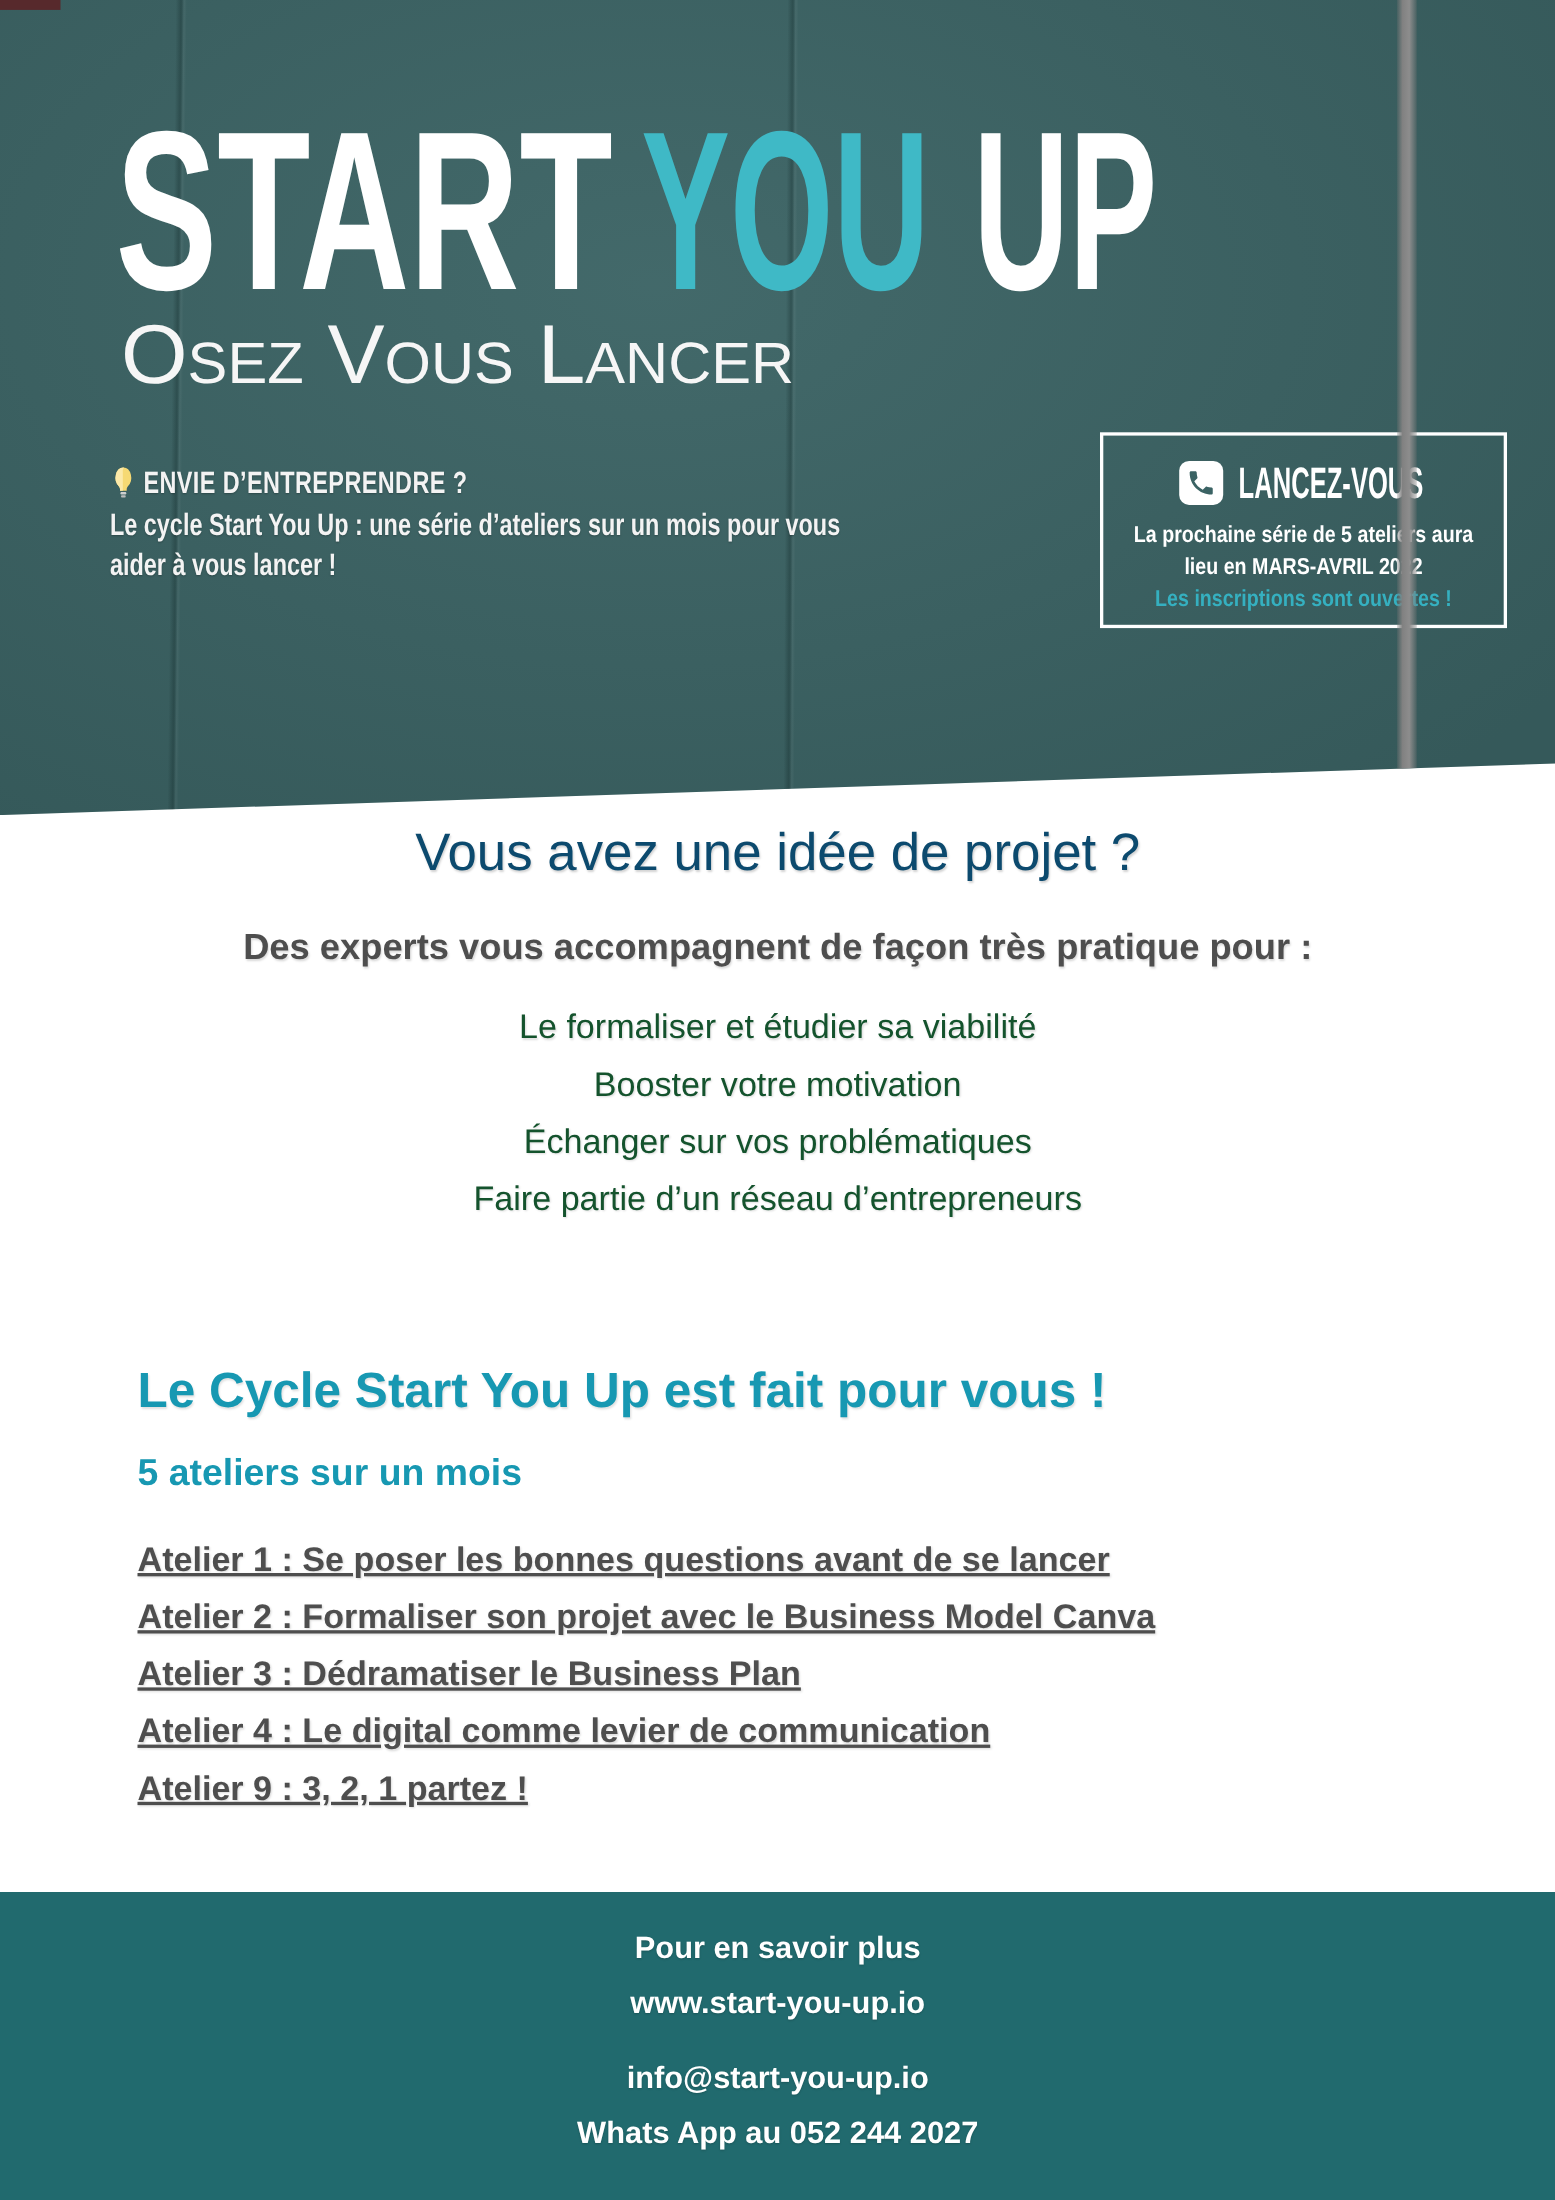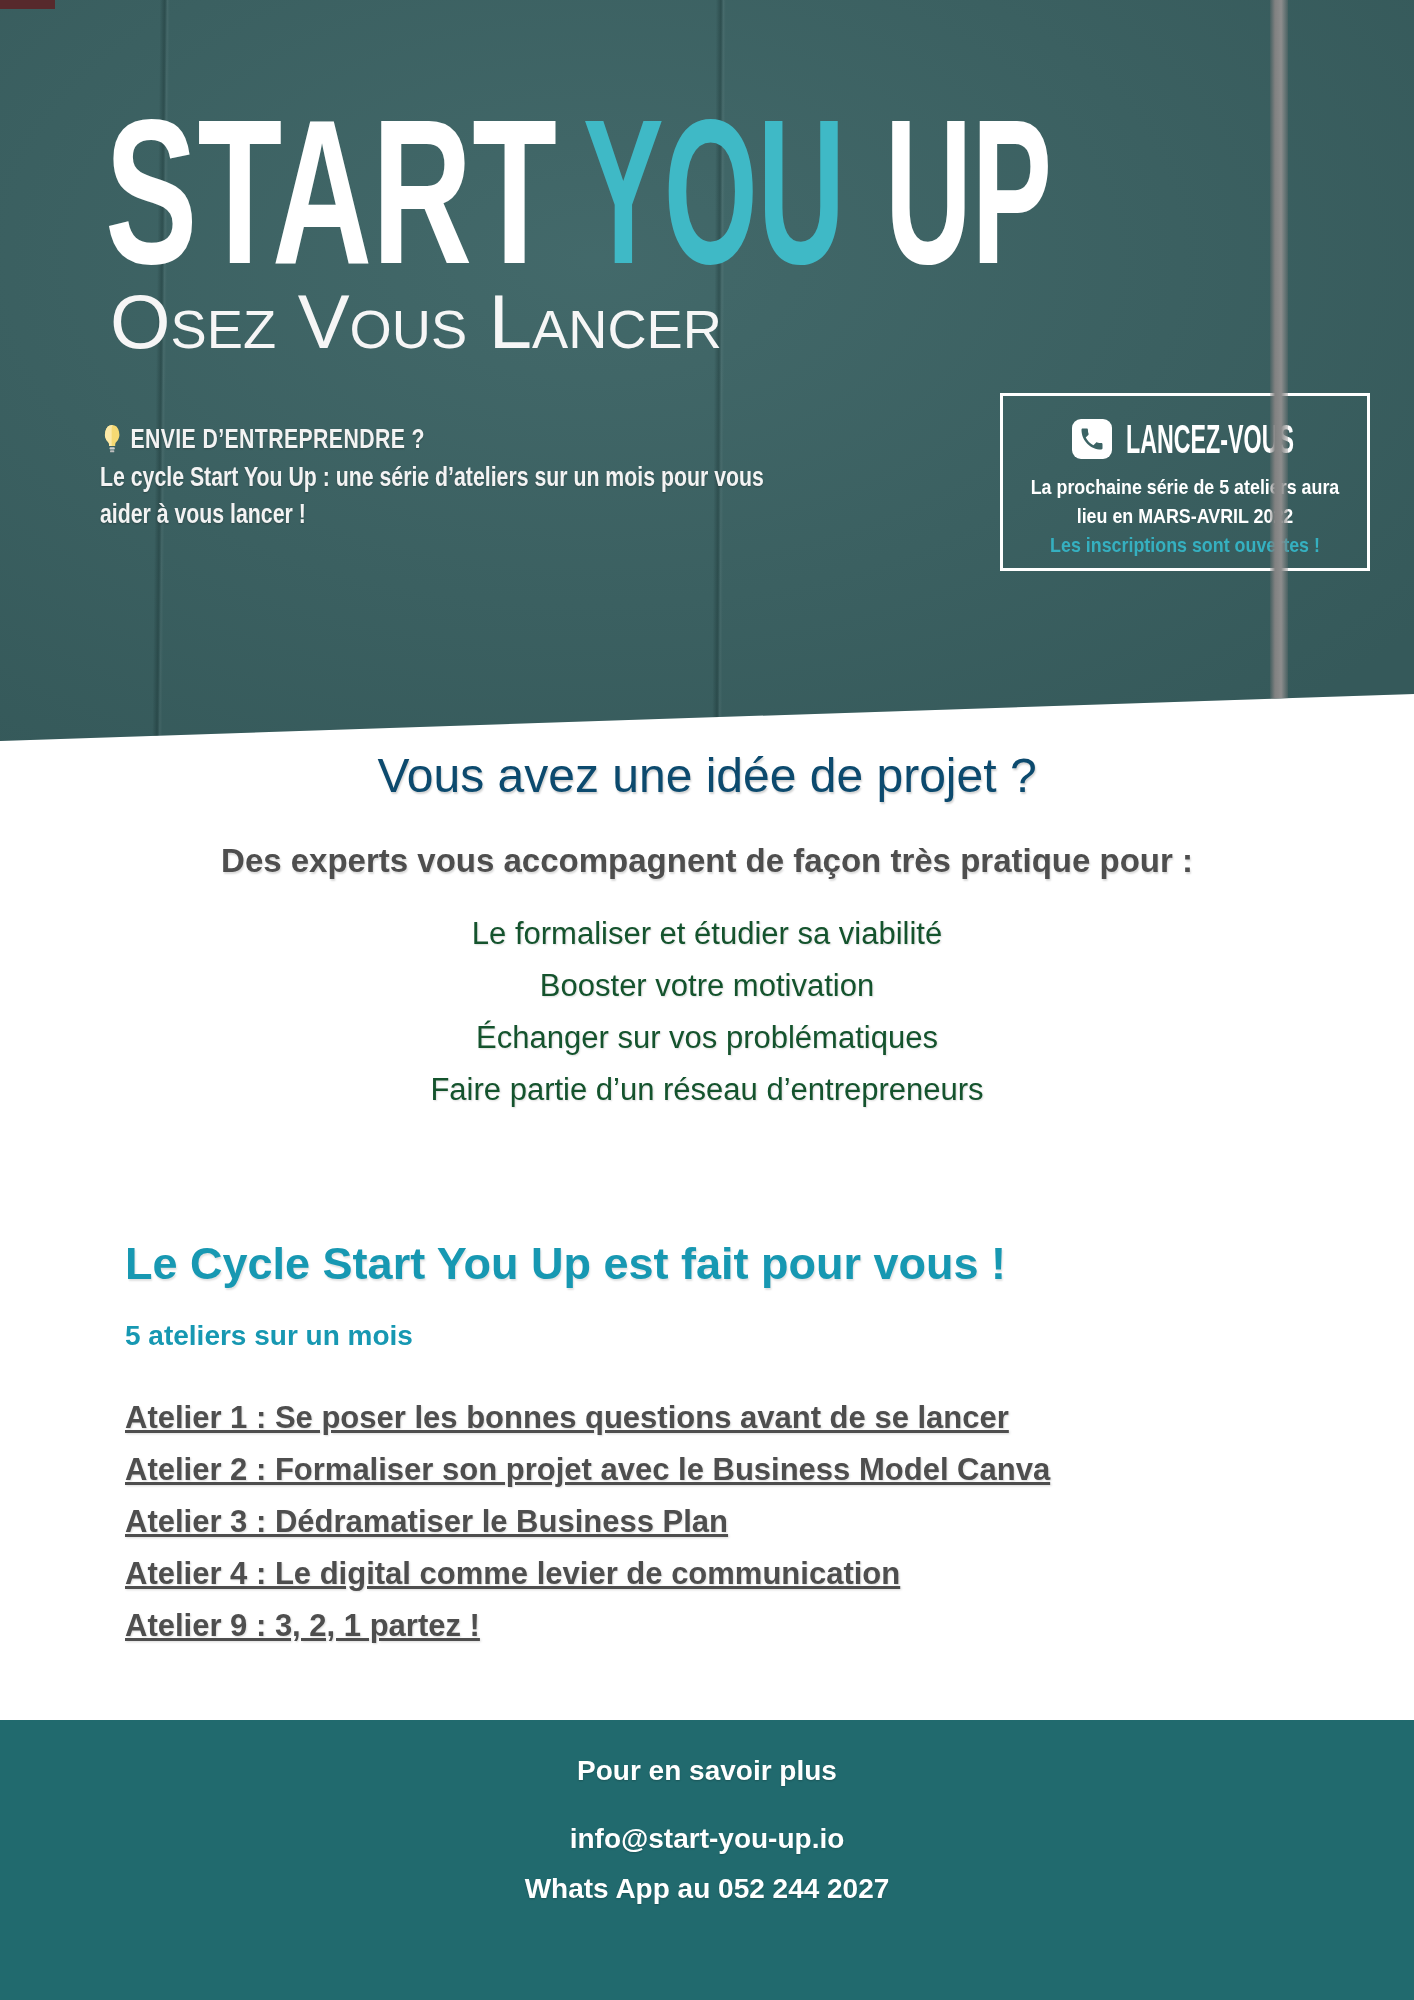--- a/index.html
+++ b/index.html
@@ -46,21 +46,21 @@
     font-size:48px;font-weight:normal;color:#0c4a6e;text-shadow:1px 2px 2px rgba(0,0,0,0.18);}
   .main-h2{position:absolute;left:0;top:842px;width:1414px;text-align:center;
     font-size:33px;font-weight:bold;color:#4e4e4e;text-shadow:1px 2px 2px rgba(0,0,0,0.15);}
   .benefits{position:absolute;left:0;top:908px;width:1414px;text-align:center;
     font-size:31px;color:#14532d;text-shadow:1px 1px 2px rgba(0,0,0,0.14);}
   .benefits .b{line-height:52px;}
 
   .cycle-h1{position:absolute;left:125px;top:1238px;
     font-size:45px;font-weight:bold;color:#1798b2;text-shadow:1px 2px 2px rgba(0,0,0,0.12);}
   .cycle-h2{position:absolute;left:125px;top:1320px;
-    font-size:28px;font-weight:bold;color:#1798b2;}
+    font-size:34px;font-weight:bold;color:#1798b2;}
   .ateliers{position:absolute;left:125px;top:1392px;width:1220px;
     font-size:31px;font-weight:bold;color:#4e4e4e;text-shadow:1px 1px 2px rgba(0,0,0,0.14);text-decoration:underline;}
   .ateliers .a{line-height:52px;}
 
   
   .footer{position:absolute;left:0;top:1720px;width:1414px;height:280px;background:#216a6e;
     color:#ffffff;text-align:center;text-shadow:0 1px 2px rgba(0,0,0,0.2);}
   .footer .f{font-size:28px;font-weight:bold;line-height:50px;}
   .footer .grp1{padding-top:26px;}
   .footer .grp2{padding-top:18px;}
@@ -138,20 +138,21 @@
     <div class="a">Atelier 1 : Se poser les bonnes questions avant de se lancer</div>
     <div class="a">Atelier 2 : Formaliser son projet avec le Business Model Canva</div>
     <div class="a">Atelier 3 : Dédramatiser le Business Plan</div>
     <div class="a">Atelier 4 : Le digital comme levier de communication</div>
     <div class="a">Atelier 9 : 3, 2, 1 partez !</div>
   </div>
 
   <div class="footer">
     <div class="grp1">
       <div class="f">Pour en savoir plus</div>
+      <div class="f">www.start-you-up.io</div>
     </div>
     <div class="grp2">
       <div class="f">info@start-you-up.io</div>
       <div class="f">Whats App au 052 244 2027</div>
     </div>
   </div>
 
 </div>
 
 </body></html>

